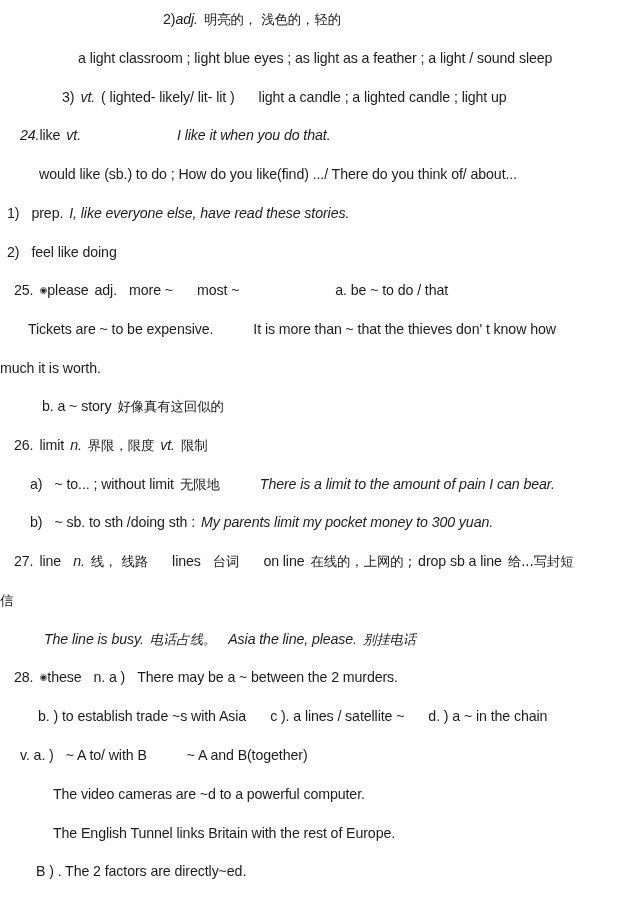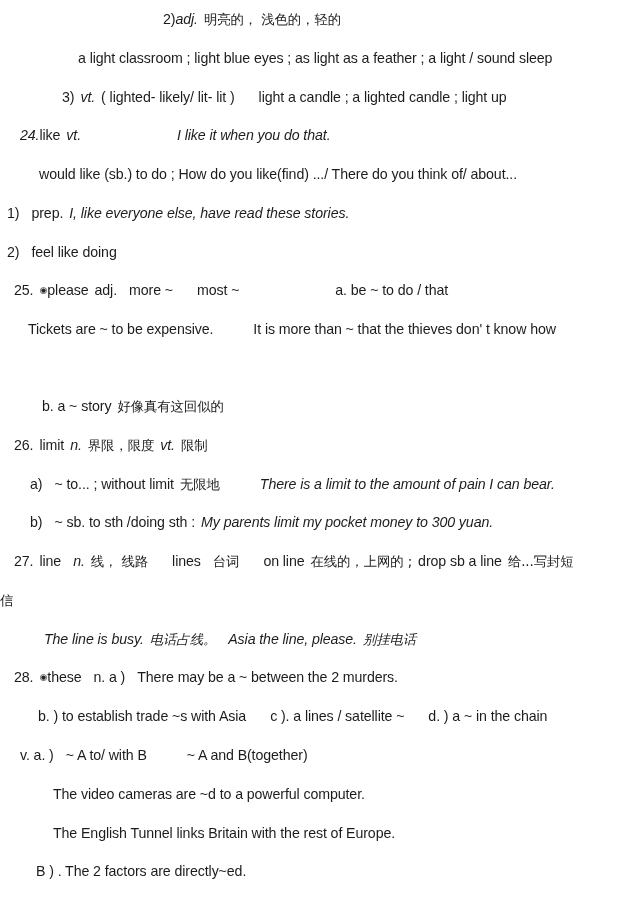--- a/index.html
+++ b/index.html
@@ -87,20 +87,23 @@
   </div>
 
   <div class="ln" style="top:281px; padding-left:14px;">
     <span>25.</span><span class="sp-xs"></span><span class="bullet">◉</span><span class="bd">please</span><span class="sp-xs"></span><span>adj.</span><span class="sp-s"></span><span>more ~</span><span class="sp-m"></span><span>most ~</span><span class="sp-xxl"></span><span>a. be ~ to do /   that</span>
   </div>
 
   <div class="ln" style="top:320px; padding-left:28px;">
     <span>Tickets are ~ to be expensive.</span><span class="sp-l"></span><span>It is more than ~ that the thieves don' t know how</span>
   </div>
 
+  <div class="ln" style="top:359px; padding-left:0px;">
+    <span>much it is worth.</span>
+  </div>
 
   <div class="ln" style="top:397px; padding-left:42px;">
     <span>b. a ~ story</span><span class="sp-xs"></span><span class="cn">好像真有这回似的</span>
   </div>
 
   <div class="ln" style="top:436px; padding-left:14px;">
     <span>26.</span><span class="sp-xs"></span><span class="bd">limit</span><span class="sp-xs"></span><span class="it">n.</span><span class="sp-xs"></span><span class="cn">界限，限度</span><span class="sp-xs"></span><span class="it">vt.</span><span class="sp-xs"></span><span class="cn">限制</span>
   </div>
 
   <div class="ln" style="top:475px; padding-left:30px;">

